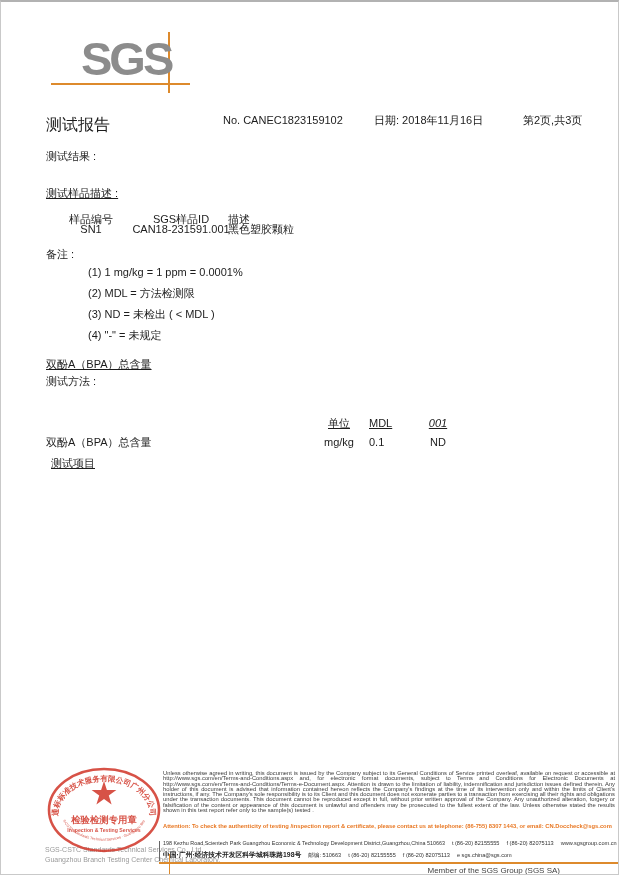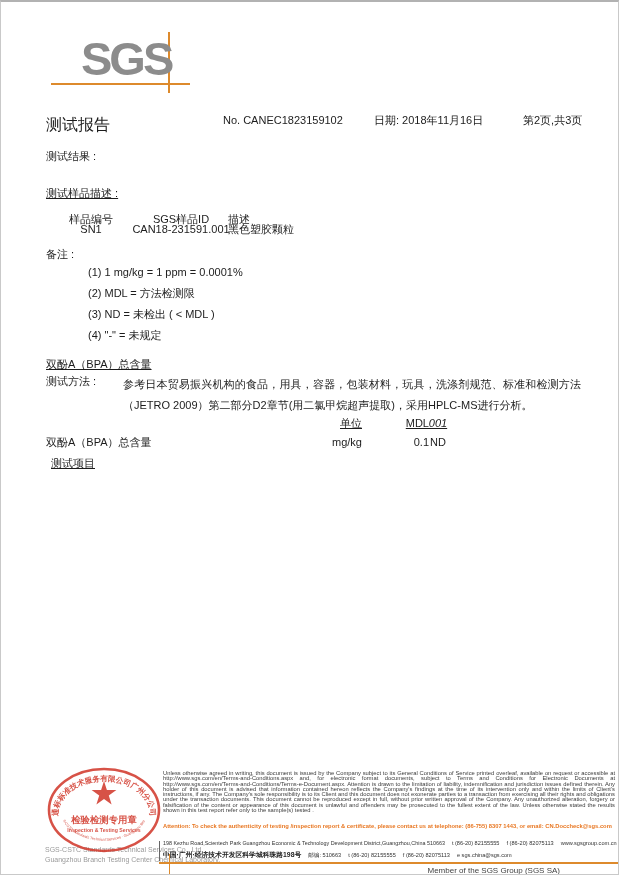--- a/index.html
+++ b/index.html
@@ -40,22 +40,22 @@
 
   .notes-label { left:45px; top:245px; }
   .note-item { left:87px; }
 
   .bpa-head { left:45px; top:347px; }
   .method-label { left:45px; top:372px; }
   .method-text { left:122px; top:372px; width:458px; text-align:justify; line-height:21px; }
 
   .rt-item  { left:50px;margin-top:40px; }
   .rt-item2 { left:45px; }
-  .rt-unit { left:315px; width:46px; text-align:right; }
-  .rt-mdl  { left:384px; width:44px; text-align:right; }
+  .rt-unit { left:315px; width:46px; text-align:center; }
+  .rt-mdl  { left:368px; width:44px; text-align:left; }
   .rt-val  { left:415px; width:44px; text-align:center; }
   .rt-hrow { top:414px; }
   .rt-vrow { top:433px; }
 
   
   .company-line1 { left:44px; top:843px; font-size:7px; color:#9a9a9a; line-height:9px; }
   .company-line2 { left:44px; top:853px; font-size:7px; color:#9a9a9a; line-height:9px; }
   .stamp { left:44px; top:763px; opacity:.88; }
 
   .legal { left:162px; top:769px; width:452px; font-size:5.8px; line-height:5.25px;
@@ -101,21 +101,20 @@
   <div class="abs t11 row-v col-desc">黑色塑胶颗粒</div>
 
   <div class="abs notes-label t11">备注 :</div>
   <div class="abs note-item t11" style="top:263px">(1) 1 mg/kg = 1 ppm = 0.0001%</div>
   <div class="abs note-item t11" style="top:284px">(2) MDL = 方法检测限</div>
   <div class="abs note-item t11" style="top:305px">(3) ND = 未检出 ( &lt; MDL )</div>
   <div class="abs note-item t11" style="top:326px">(4) "-" = 未规定</div>
 
   <div class="abs bpa-head t11 bold ul">双酚A（BPA）总含量</div>
   <div class="abs method-label t11">测试方法 :</div>
-  <div class="abs method-text t11">参考日本贸易振兴机构的食品，用具，容器，包装材料，玩具，洗涤剂规范、标准和检测方法（JETRO 2009）第二部分D2章节(用二氯甲烷超声提取)，采用HPLC-MS进行分析。</div>
 
   <div class="abs t11 ul rt-hrow rt-item">测试项目</div>
   <div class="abs t11 ul rt-hrow rt-unit">单位</div>
   <div class="abs t11 ul rt-hrow rt-mdl">MDL</div>
   <div class="abs t11 ul it rt-hrow rt-val">001</div>
   <div class="abs t11 rt-vrow rt-item2">双酚A（BPA）总含量</div>
   <div class="abs t11 rt-vrow rt-unit">mg/kg</div>
   <div class="abs t11 rt-vrow rt-mdl">0.1</div>
   <div class="abs t11 rt-vrow rt-val">ND</div>
 

